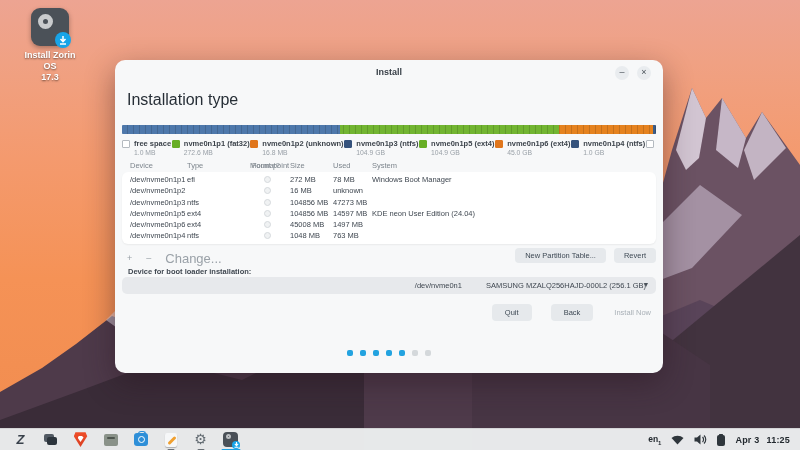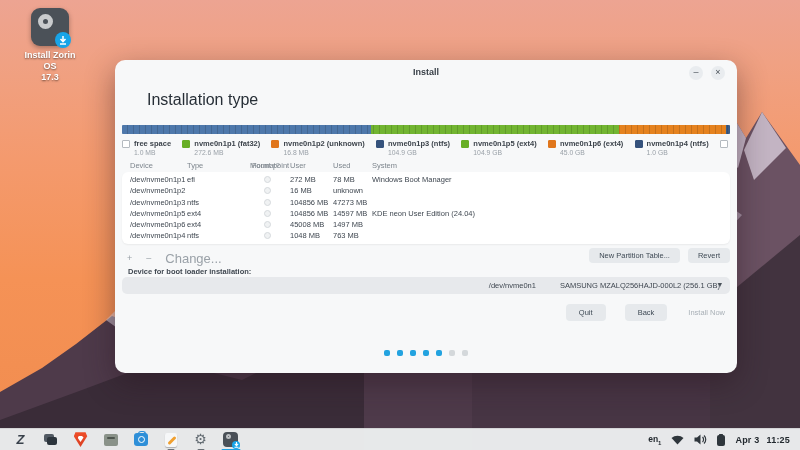--- a/index.html
+++ b/index.html
@@ -15,31 +15,31 @@
   .desktop-icon { position:absolute; left:18px; top:8px; width:64px; text-align:center; z-index:2; cursor:pointer;}
   .di-glyph { position:relative; width:38px; height:38px; margin:0 auto;
     background:#4b5158; border-radius:9px; box-shadow:0 2px 5px rgba(0,0,0,.3);}
   .di-ring { position:absolute; left:7px; top:6px; width:15px; height:15px; border:5px solid #c9cbcd; border-radius:50%; }
   .di-badge { position:absolute; right:-2px; bottom:-2px; width:16px; height:16px; background:#17a4e8;
     border-radius:50%; display:flex; align-items:center; justify-content:center; }
   .di-label { margin-top:4px; color:#fff; font-size:9px; line-height:11px; font-weight:600;
     text-shadow:0 1px 2px rgba(0,0,0,.55); }
 
   
-  .window { position:absolute; left:115px; top:60px; width:622px; height:313px; z-index:3;
+  .window { position:absolute; left:115px; top:60px; width:548px; height:313px; z-index:3;
     background:#f7f8f9; border-radius:10px; box-shadow:0 10px 30px rgba(40,20,30,.45);
     font-size:8px; color:#3f4750;}
   .titlebar { position:absolute; top:0; left:0; right:0; height:22px; }
   .win-title { position:absolute; top:7px; left:0; right:0; text-align:center; font-weight:700;
     font-size:9px; color:#3a4149; }
   .win-btn { position:absolute; top:6px; width:14px; height:14px; border-radius:50%;
     background:#e9ecef; color:#4a525a; font-size:9px; line-height:13px; text-align:center; cursor:pointer;}
   .win-btn.min { right:34px; }
   .win-btn.close { right:12px; }
-  .heading { position:absolute; left:12px; top:31px; font-size:16px; font-weight:500; color:#272f37;margin-left:20px; }
+  .heading { position:absolute; left:12px; top:31px; font-size:16px; font-weight:500; color:#272f37; }
 
   
   .pbar { position:absolute; left:7px; right:7px; top:65px; height:9px; display:flex;
     border-radius:1px; overflow:hidden; box-shadow:inset 0 -2px 2px rgba(0,0,0,.18);}
   .pbar::after { content:""; position:absolute; inset:0;
     background:repeating-linear-gradient(90deg, transparent 0 5px, rgba(0,0,0,.14) 5px 6px); }
   .pbar-seg { height:100%; }
 
   
   .legend { position:absolute; left:7px; right:5px; top:79px; display:flex; justify-content:space-between; }
@@ -211,21 +211,21 @@
     <span class="lg-swatch"></span>
     <span class="lg-text"><span class="lg-label"></span><br><span class="lg-size"></span></span>
   </div>
 </div>
 
   <div class="thead">
     <span class="h-dev">Device</span>
     <span class="h-type">Type</span>
     <span class="h-mount">Mount point</span>
     <span class="h-format">Format?</span>
-    <span class="h-size">User</span>
+    <span class="h-size">Size</span>
     <span class="h-used">Used</span>
     <span class="h-system">System</span>
   </div>
 
   <div class="card" id="ptable">
   <div class="trow">
     <span class="c-dev">/dev/nvme0n1p1</span>
         <span class="c-type">efi</span>
         <span class="c-mount"></span>
     <span class="c-format">

